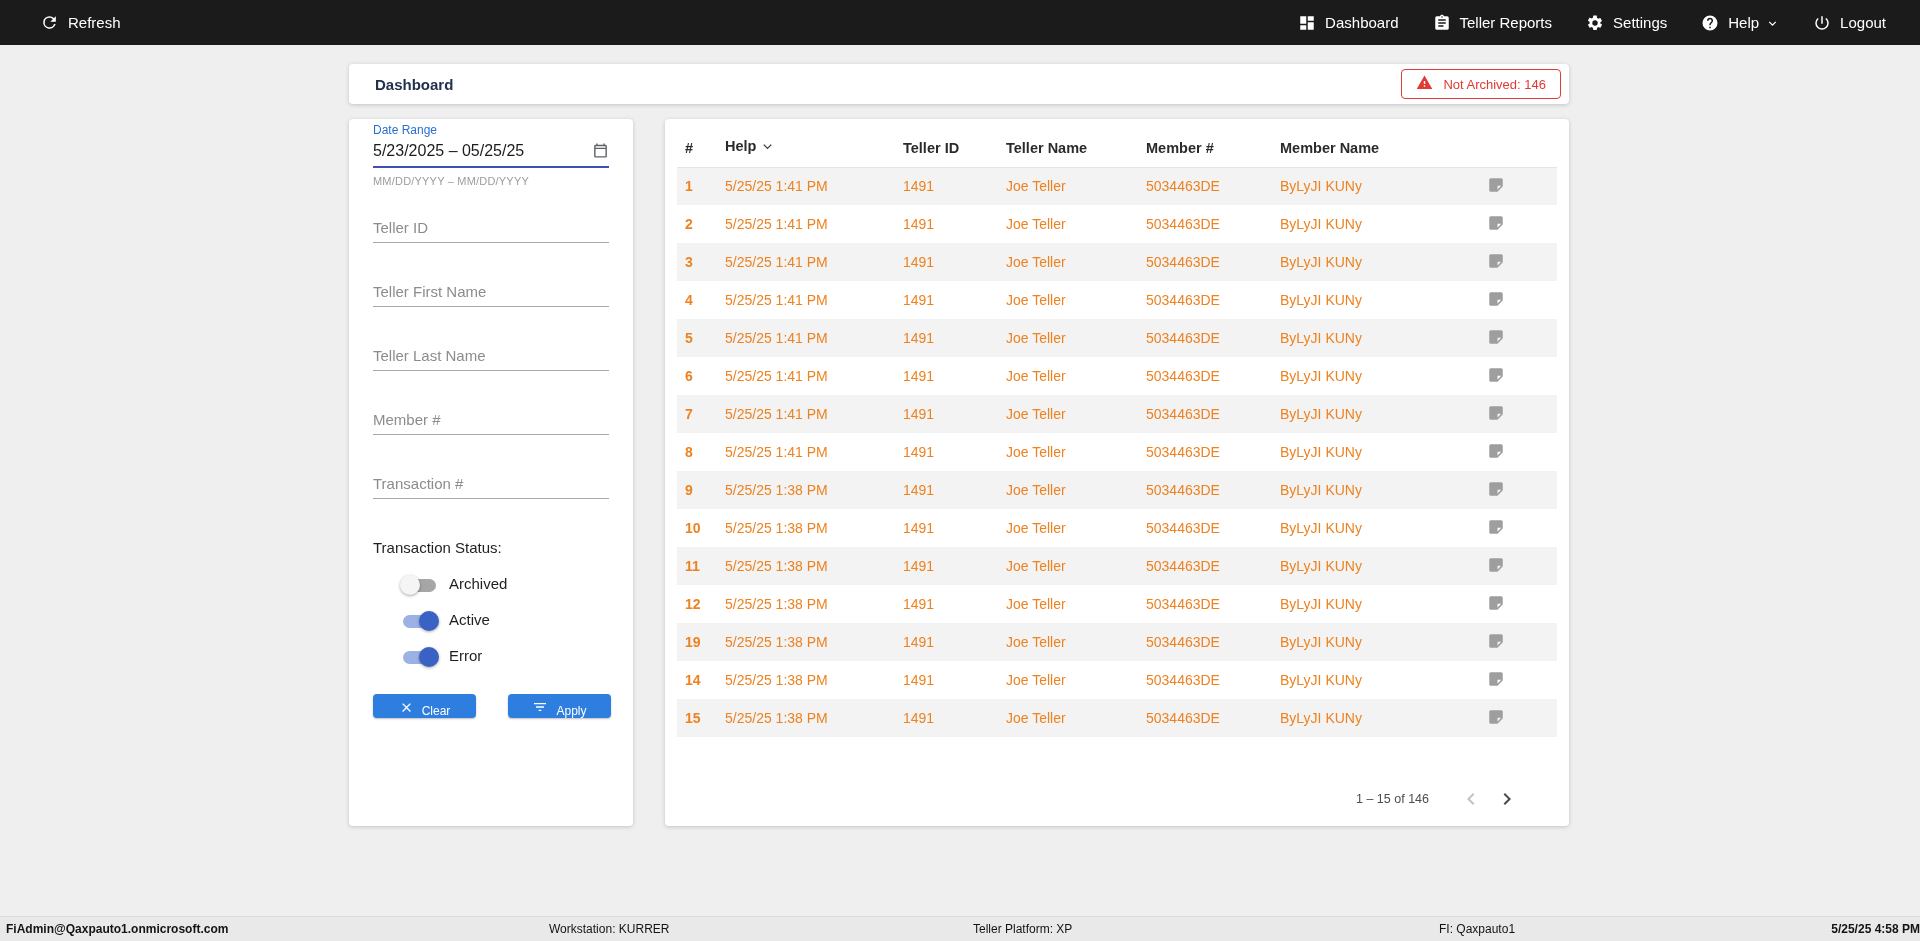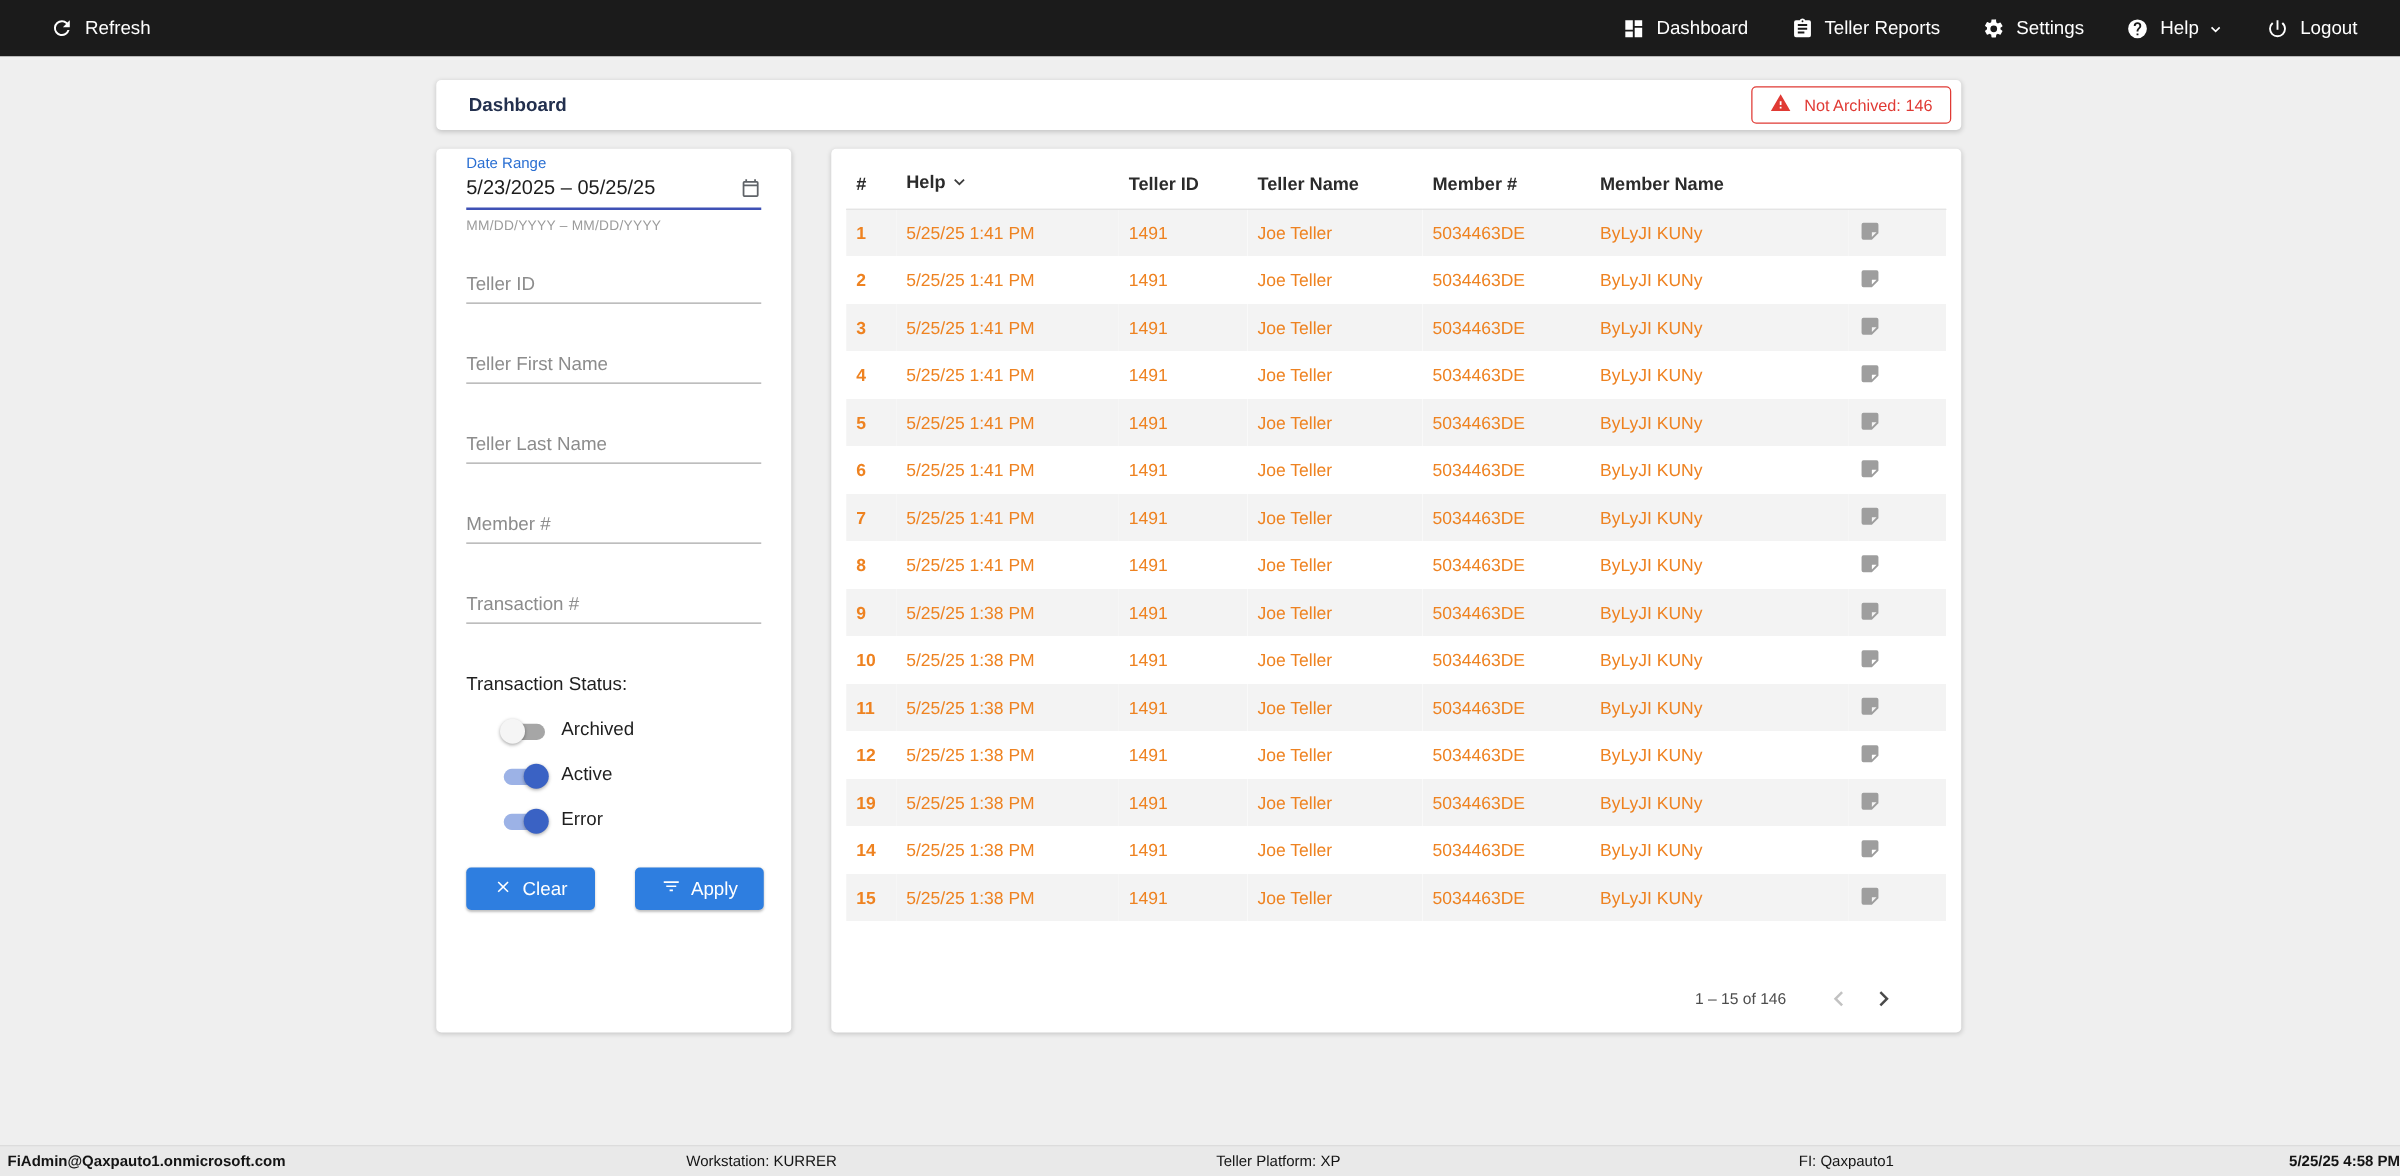--- a/index.html
+++ b/index.html
@@ -71,24 +71,24 @@
   .toggle .thumb {
     position: absolute; top: -4px; left: -3px; width: 20px; height: 20px; border-radius: 50%;
     background: #f5f5f5; box-shadow: 0 1px 3px rgba(0,0,0,.35);
   }
   .toggle.on { background: #9cb2e6; }
   .toggle.on .thumb { left: 16px; background: var(--toggle-blue, #3a62c4); }
   .toggle-label { margin-left: 13px; font-size: 15px; color: #1f1f1f; }
 
   .btn-row { display: flex; gap: 32px; margin-top: 30px; }
   .btn {
-    display: flex; align-items: center; justify-content: center; gap: 8px;
-    min-width: 103px; height: 34px; border: 0; border-radius: 4px;
+    display: flex; align-items: flex-end; justify-content: center; gap: 8px;
+    min-width: 103px; height: 24px; border: 0; border-radius: 4px;
     background: var(--accent-blue, #2e7ee0); color: #fff;
-    font-family: inherit; font-size: 15px; cursor: pointer;
+    font-family: inherit; font-size: 12px; cursor: pointer;
     box-shadow: 0 1px 2px rgba(0,0,0,.25);
   }
 
   
   .table-card {
     position: absolute; left: 665px; top: 119px; width: 904px; height: 707px;
     background: #fff; border-radius: 4px; box-shadow: 0 1px 4px rgba(0,0,0,.18);
   }
   .results-table {
     width: calc(100% - 24px); margin: 10px 12px 0; border-collapse: collapse; table-layout: fixed;

